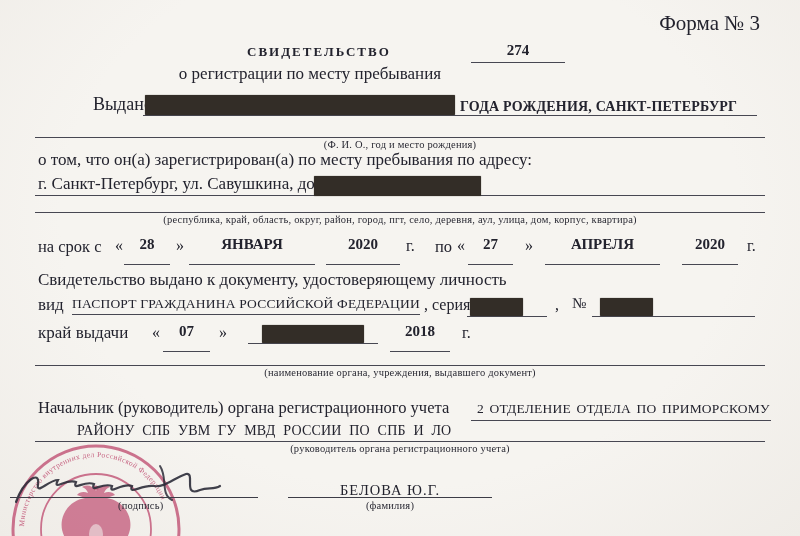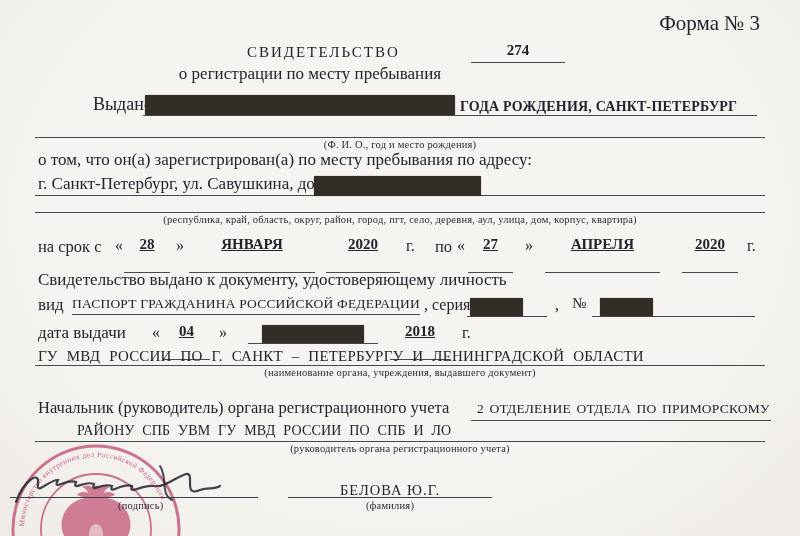--- a/index.html
+++ b/index.html
@@ -7,34 +7,34 @@
     position:relative;width:800px;height:536px;overflow:hidden;
     background:radial-gradient(ellipse at 50% 40%, #f6f4f0 60%, #efece7 100%);
     font-family:"Liberation Serif","DejaVu Serif",serif;
     color:#23232e;
   }
   .abs{position:absolute;}
   .cap{font-size:10.5px;color:#2a2a34;text-align:center;letter-spacing:.2px;}
   .rule{border-top:1.2px solid #474752;height:0;}
   .uline{border-bottom:1.2px solid #474752;}
   .uval{display:inline-block;text-align:center;border-bottom:1.2px solid #474752;
-        font-weight:bold;font-size:15px;padding-bottom:19px;text-decoration:underline;}
+        font-weight:bold;font-size:15px;padding-bottom:11px;}
   .redact{background:#332d27;border-radius:1px;box-shadow:0 0 1px #332d27;}
   .capsval{letter-spacing:.2px;}
   .body17{font-size:17px;}
   .quote{font-size:16px;}
   .gsuf{font-size:16px;}
 </style>
 </head>
 <body>
 
 <div class="page">
 
   <div class="abs" style="top:11px;right:40px;font-size:21px;">Форма № 3</div>
-  <div class="abs" style="left:247px;top:44px;font-size:15px;letter-spacing:2px;">СВИДЕТЕЛЬСТВО</div>
+  <div class="abs" style="left:247px;top:44px;font-size:13px;letter-spacing:2px;font-weight:bold;">СВИДЕТЕЛЬСТВО</div>
   <div class="abs" style="left:471px;top:42px;width:94px;text-align:center;font-size:15px;padding-bottom:3px;font-weight:bold;" class2="uline">
     <span class="abs" style="left:0;top:0;width:94px;height:20px;border-bottom:1.2px solid #474752;"></span>
     <span>274</span>
   </div>
   <div class="abs" style="left:160px;top:64px;width:300px;text-align:center;font-size:17px;">о регистрации по месту пребывания</div>
 
   <div class="abs body17" style="left:93px;top:94px;font-size:18px;">Выдано</div>
   <div class="abs uline" style="left:143px;top:95px;width:614px;height:20px;"></div>
   <div class="abs redact" style="left:145px;top:95px;width:310px;height:20px;"></div>
   <div class="abs" style="left:460px;top:99px;font-size:14px;font-weight:bold;letter-spacing:.2px;">ГОДА РОЖДЕНИЯ, САНКТ-ПЕТЕРБУРГ</div>
@@ -68,30 +68,29 @@
   <div class="abs body17" style="left:38px;top:295px;">вид</div>
   <div class="abs uline capsval" style="left:72px;top:296px;width:348px;text-align:center;font-size:13.5px;padding-bottom:2px;">ПАСПОРТ ГРАЖДАНИНА РОССИЙСКОЙ ФЕДЕРАЦИИ</div>
   <div class="abs" style="left:424px;top:296px;font-size:16px;">, серия</div>
   <div class="abs uline" style="left:467px;top:297px;width:80px;height:19px;"></div>
   <div class="abs redact" style="left:470px;top:298px;width:53px;height:18px;"></div>
   <div class="abs" style="left:555px;top:296px;font-size:16px;">,</div>
   <div class="abs" style="left:572px;top:295px;font-size:15px;">№</div>
   <div class="abs uline" style="left:592px;top:297px;width:163px;height:19px;"></div>
   <div class="abs redact" style="left:600px;top:298px;width:53px;height:18px;"></div>
 
-  <div class="abs body17" style="left:38px;top:323px;">дата выдачи</div>
+  <div class="abs body17" style="left:38px;top:323px;">край выдачи</div>
   <div class="abs quote" style="left:152px;top:324px;">«</div>
-  <div class="abs uval" style="left:163px;top:323px;width:47px;">04</div>
+  <div class="abs uval" style="left:163px;top:323px;width:47px;">07</div>
   <div class="abs quote" style="left:219px;top:324px;">»</div>
   <div class="abs uline" style="left:248px;top:324px;width:130px;height:19px;"></div>
   <div class="abs redact" style="left:262px;top:325px;width:102px;height:18px;"></div>
   <div class="abs uval" style="left:390px;top:323px;width:60px;">2018</div>
   <div class="abs gsuf" style="left:462px;top:324px;">г.</div>
 
-  <div class="abs capsval" style="left:38px;top:348px;font-size:15px;word-spacing:5px;">ГУ МВД РОССИИ ПО Г. САНКТ – ПЕТЕРБУРГУ И ЛЕНИНГРАДСКОЙ ОБЛАСТИ</div>
   <div class="abs rule" style="left:35px;top:365px;width:730px;"></div>
   <div class="abs cap" style="left:35px;top:367px;width:730px;">(наименование органа, учреждения, выдавшего документ)</div>
 
   <div class="abs" style="left:38px;top:398px;font-size:16.5px;">Начальник (руководитель) органа регистрационного учета</div>
   <div class="abs uline capsval" style="left:471px;top:399px;width:294px;font-size:13.5px;padding:2px 0 3px 6px;word-spacing:2px;">2 ОТДЕЛЕНИЕ ОТДЕЛА ПО ПРИМОРСКОМУ</div>
   <div class="abs capsval" style="left:38px;top:423px;font-size:14px;word-spacing:4px;margin-left:39px;">РАЙОНУ СПБ УВМ ГУ МВД РОССИИ ПО СПБ И ЛО</div>
   <div class="abs rule" style="left:35px;top:441px;width:730px;"></div>
   <div class="abs cap" style="left:35px;top:443px;width:730px;">(руководитель органа регистрационного учета)</div>
 
   <svg class="abs" style="left:8px;top:441px;" width="176" height="176" viewBox="0 0 176 176">

